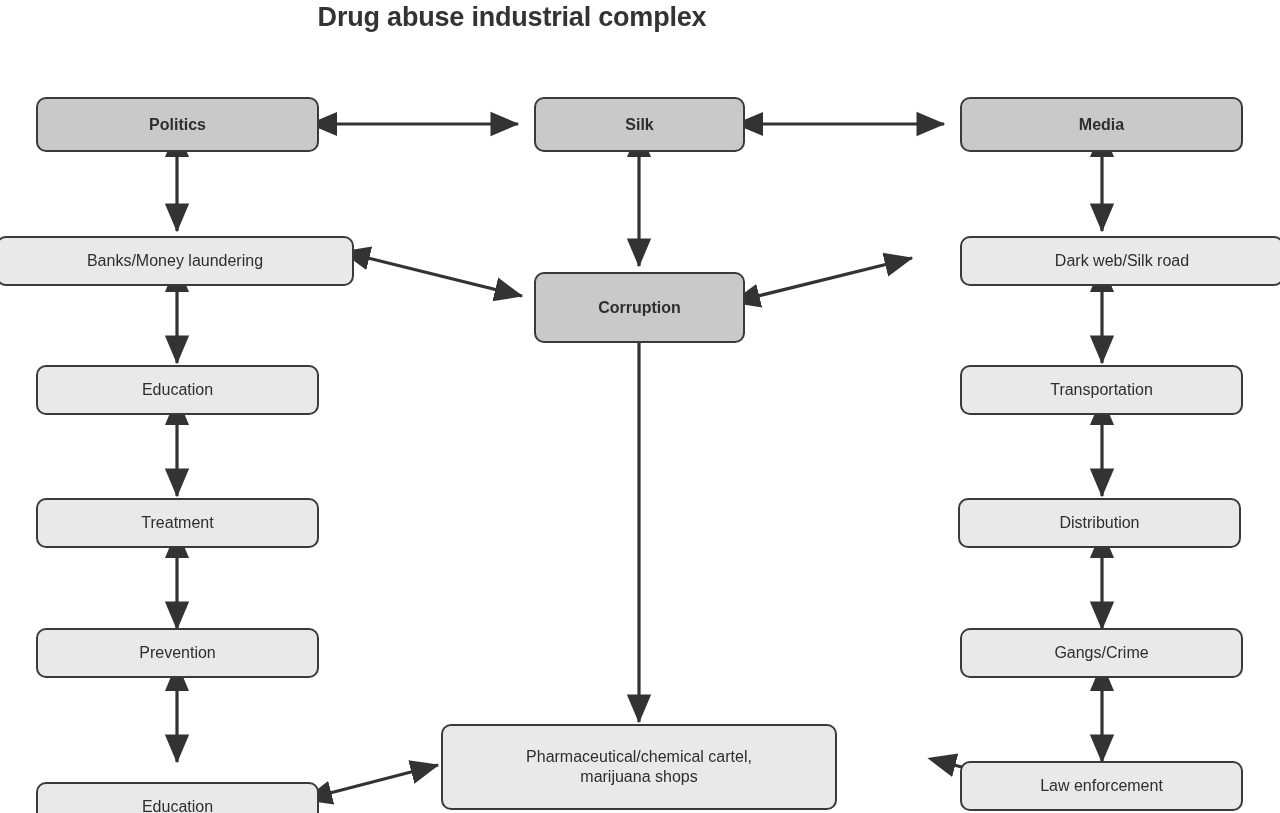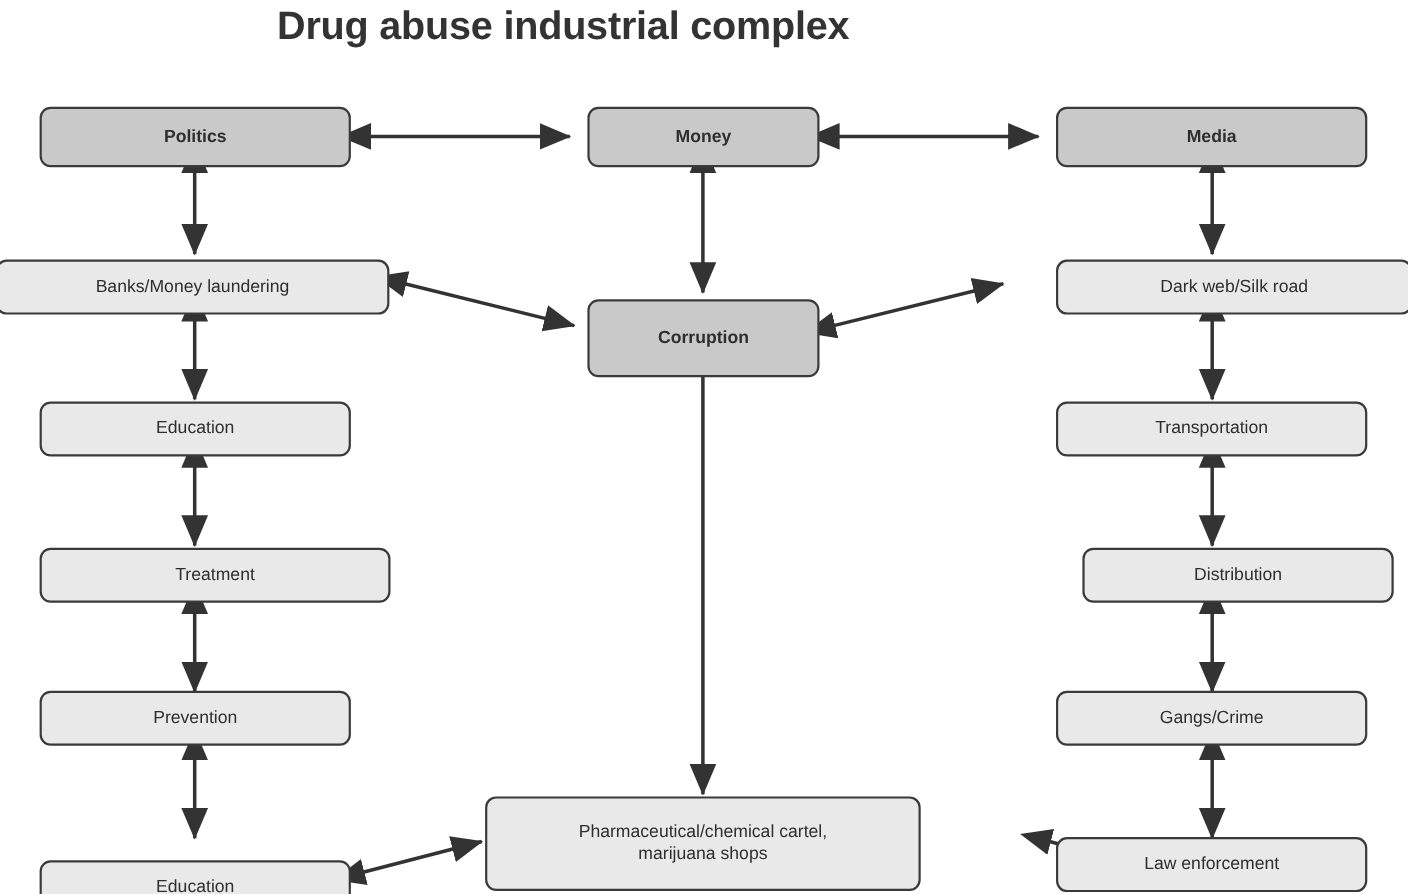--- a/index.html
+++ b/index.html
@@ -15,21 +15,21 @@
     font-family: "Liberation Sans", sans-serif;
     color: #2b2b2b;
   }
 
   #diagram-title {
     position: absolute;
     left: 0;
     top: 2px;
     width: 1024px;
     text-align: center;
-    font-size: 36px;
+    font-size: 27px;
     font-weight: bold;
     color: #333333;
     letter-spacing: -0.2px;
   }
 
   .node {
     position: absolute;
     box-sizing: border-box;
     border: 2px solid #3a3a3a;
     border-radius: 10px;
@@ -102,60 +102,60 @@
     <line x1="330" y1="793" x2="438" y2="765"></line>
     <line x1="954" y1="765" x2="1062" y2="793"></line>
   </g>
 </svg>
 
 <div class="node dark" style="left:36px; top:97px; width:283px; height:55px;">
   <span>Politics</span>
 </div>
 
 <div class="node dark" style="left:534px; top:97px; width:211px; height:55px;">
-  <span>Money</span>
+  <span>Silk</span>
 </div>
 
 <div class="node dark" style="left:960px; top:97px; width:283px; height:55px;">
   <span>Media</span>
 </div>
 
 <div class="node dark" style="left:534px; top:272px; width:211px; height:71px;">
   <span>Corruption</span>
 </div>
 
 <div class="node light" style="left:-4px; top:236px; width:358px; height:50px;">
   <span>Banks/Money laundering</span>
 </div>
 
 <div class="node light" style="left:36px; top:365px; width:283px; height:50px;">
   <span>Education</span>
 </div>
 
-<div class="node light" style="left:36px; top:498px; width:319px; height:50px;">
+<div class="node light" style="left:36px; top:498px; width:283px; height:50px;">
   <span>Treatment</span>
 </div>
 
 <div class="node light" style="left:36px; top:628px; width:283px; height:50px;">
   <span>Prevention</span>
 </div>
 
 <div class="node light" style="left:36px; top:761px; width:283px; height:50px;margin-top:21px;">
   <span>Education</span>
 </div>
 
 <div class="node light" style="left:960px; top:236px; width:324px; height:50px;">
   <span>Dark web/Silk road</span>
 </div>
 
 <div class="node light" style="left:960px; top:365px; width:283px; height:50px;align-items:center;">
   <span>Transportation</span>
 </div>
 
-<div class="node light" style="left:984px; top:498px; width:283px; height:50px;">
+<div class="node light" style="left:958px; top:498px; width:283px; height:50px;">
   <span>Distribution</span>
 </div>
 
 <div class="node light" style="left:960px; top:628px; width:283px; height:50px;">
   <span>Gangs/Crime</span>
 </div>
 
 <div class="node light" style="left:960px; top:761px; width:283px; height:50px;">
   <span>Law enforcement</span>
 </div>

